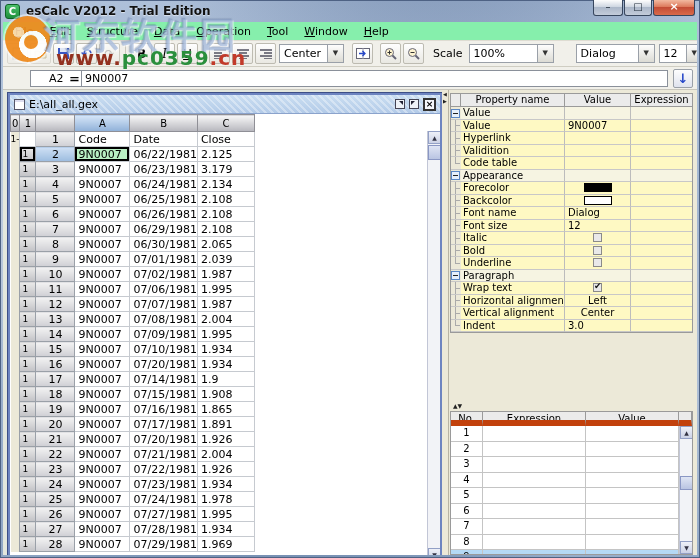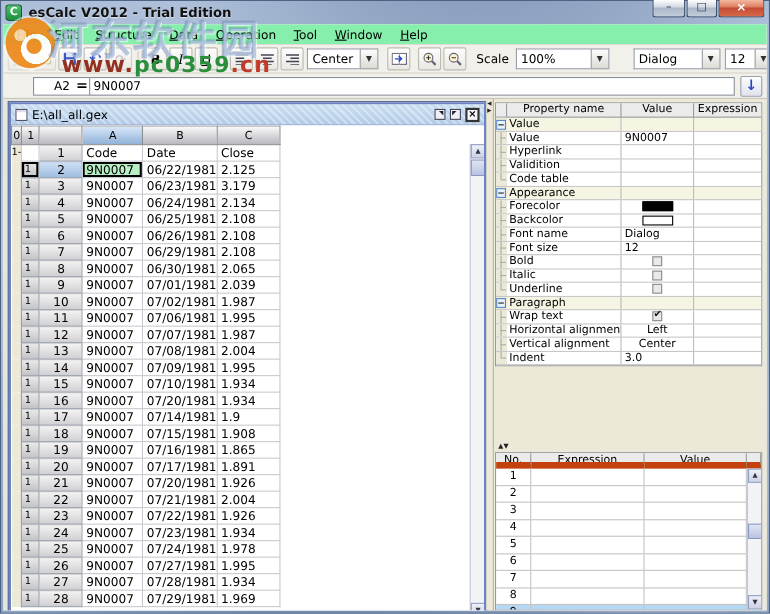--- a/index.html
+++ b/index.html
@@ -116,21 +116,21 @@
     border:1px solid #8a97c4; }
 
   
   .vsplit { position:absolute; left:439px; top:0; bottom:0; width:6px; background:#ece9d8; }
   .vsplit .arr { display:block; font-size:5px; color:#222; line-height:5px; text-align:center; margin-top:2px; }
 
   
   .rightpanel { position:absolute; left:445px; top:0; right:0; bottom:0; background:#ece9d8;
     border-left:1px solid #b8b4a4; }
 
-  .propgrid { position:absolute; left:1px; top:3px; width:243px; border:1px solid #9a9a9a; background:#ffffff; }
+  .propgrid { position:absolute; left:1px; top:3px; width:243px; border:1px solid #9a9a9a; background:#fef9c3; }
   .prow { display:grid; grid-template-columns:10px 104px 66px 1fr; height:12.5px; }
   .prow.phdr { height:13px; background:#ebebeb; }
   .prow.phdr > div { border-right:1px solid #9a9a9a; border-bottom:1px solid #9a9a9a; text-align:center;
     font-size:10px; line-height:12px; overflow:hidden; }
   .prow > div { border-right:1px solid #bcbcbc; border-bottom:1px solid #c8c8c8; font-size:10px;
     line-height:11.5px; overflow:hidden; white-space:nowrap; }
   .prow > div:last-child { border-right:none; }
   .prow .gut { background:#ece9d8; border-right:none; position:relative; }
   .prow .pname { padding-left:2px; }
   .prow .pval { padding-left:3px; display:flex; align-items:center; }
@@ -686,32 +686,32 @@
                 </div>
                 <div class="pname">Font size</div>
                 <div class="pval">12</div>
                 <div class="pexpr"></div>
               </div>
               <div class="prow">
                 <div class="gut">
                   <span class="tree-v"></span>
                   <span class="tree-h"></span>
                 </div>
-                <div class="pname">Bold</div>
+                <div class="pname">Italic</div>
                 <div class="pval center">
                   <span class="cb"></span>
                 </div>
                 <div class="pexpr"></div>
               </div>
               <div class="prow">
                 <div class="gut">
                   <span class="tree-v"></span>
                   <span class="tree-h"></span>
                 </div>
-                <div class="pname">Italic</div>
+                <div class="pname">Bold</div>
                 <div class="pval center">
                   <span class="cb"></span>
                 </div>
                 <div class="pexpr"></div>
               </div>
               <div class="prow">
                 <div class="gut">
                   <span class="tree-v half"></span>
                   <span class="tree-h"></span>
                 </div>

